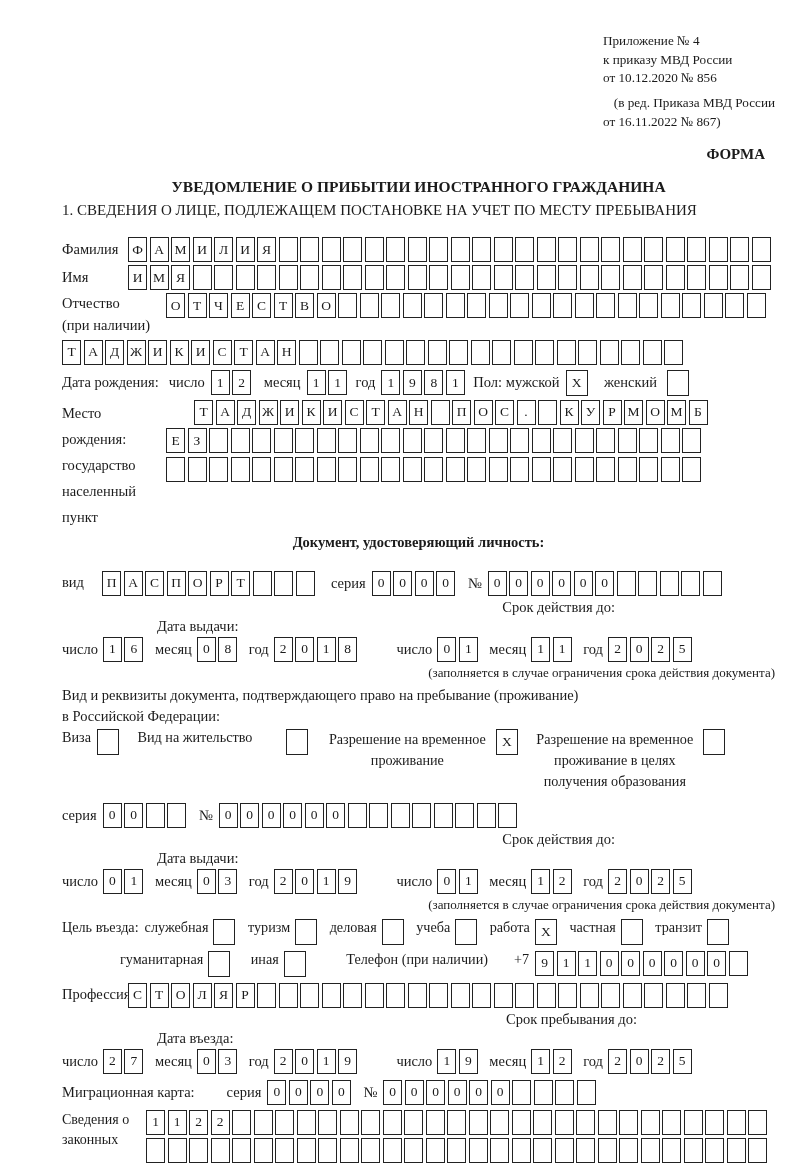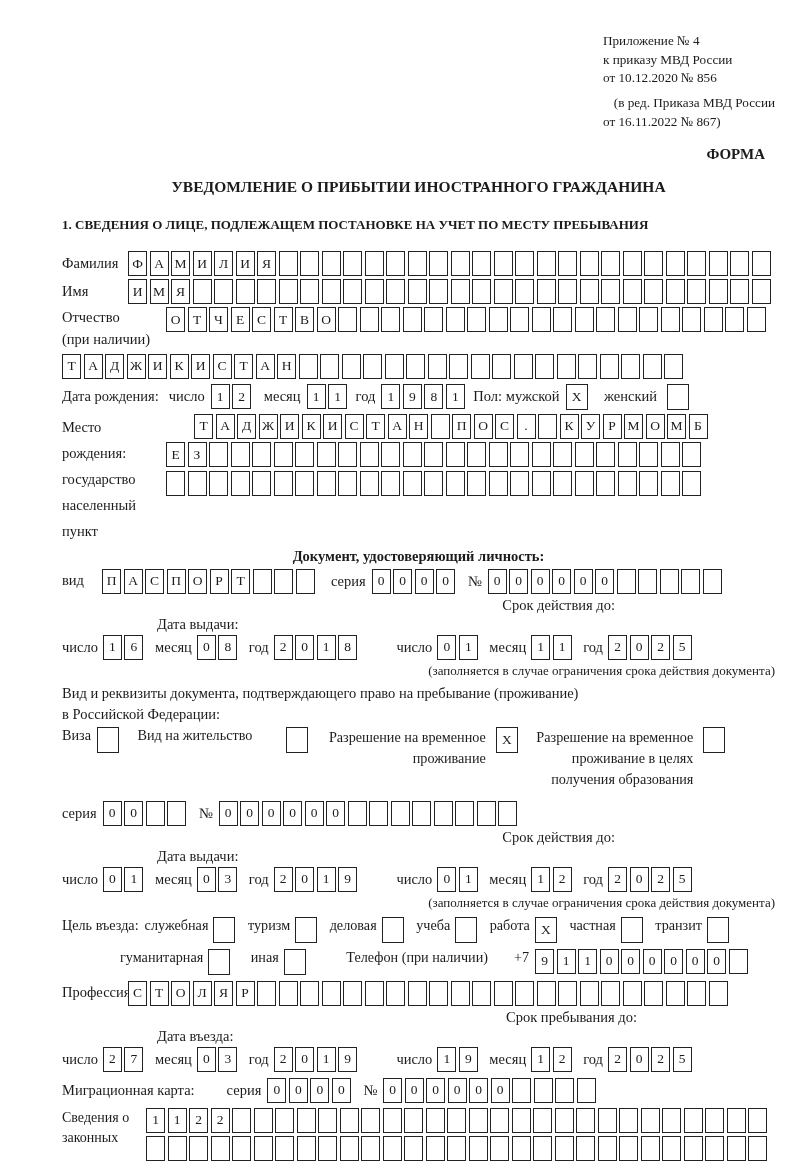--- a/index.html
+++ b/index.html
@@ -8,51 +8,51 @@
     width:800px; height:1163px; overflow:hidden; background:#ffffff;
     font-family:"Liberation Serif","DejaVu Serif",serif; color:#1b1b1b;
     padding:32px 25px 10px 62px; font-size:14.5px;
   }
   .hdr-wrap { display:flex; }
   .hdr { margin-left:auto; width:172px; font-size:13.2px; line-height:1.42; }
   .hdr .sub { margin-top:6px;text-align:right; }
   .forma { text-align:right; padding-right:10px; font-weight:bold; font-size:15px; margin-top:14px; }
   .title { text-align:center; font-weight:bold; font-size:15.5px; line-height:1.85; margin-top:10px; }
   .blankline { display:inline-block; width:58px; border-bottom:2.5px solid #2e2e2e; margin-left:10px; }
-  .s1h { font-weight:bold; font-size:13px; margin-top:16px; margin-bottom:18px; }
+  .s1h { font-weight:normal; font-size:15px; margin-top:1px; margin-bottom:18px; }
 
   .frow { display:flex; align-items:center; margin-bottom:3px; }
   .frow.top { align-items:flex-start; }
   .lblcol { flex:none; line-height:1.5; }
   .w66 { width:66px; } .w86 { width:86px; } .w104 { width:104px; } .w84 { width:84px; } .w40 { width:40px; }
   .boxes { display:flex; flex:none; }
   .boxes.mb { margin-bottom:3.5px; }
   .cell {
     width:19px; height:25px; flex:none; border:1.5px solid #222; margin-right:2.5px;
     display:flex; align-items:center; justify-content:center;
     font-size:13.5px; background:#fff;
   }
   .cbx .cell { width:22px; height:26px; }
   .gap6 { margin-left:6px; } .gap10 { margin-left:10px; } .gap14 { margin-left:14px; }
-  .center-b { text-align:center; font-weight:bold; margin:4px 0 4px 0; font-size:14.5px; }
+  .center-b { text-align:center; font-weight:bold; margin:4px 0 20px 0; font-size:14.5px; }
 
   .dh { display:flex; margin-top:3px; margin-bottom:2px; }
   .dh .h1 { margin-left:95px;margin-top:19px; }
   .dh .h2 { margin-left:auto; margin-right:160px; }
   .dh .h2.wide { margin-right:138px; }
   .dgroup { display:flex; align-items:center; }
   .dgroup .lbl { margin-right:5px; }
   .dgroup .boxes { margin-right:9px; }
   .dg-right { margin-left:auto; margin-right:72px; }
   .note { text-align:right; font-size:13px; margin:2px 0 6px 0; }
 
   .intro { margin-bottom:4px; }
   .optrow { display:flex; align-items:flex-start; margin:4px 0 10px 0; font-size:14.2px; }
   .opt { display:flex; align-items:flex-start; }
-  .opttext { text-align:right; line-height:1.5; }
+  .opttext { text-align:center; line-height:1.5; }
   .purpose-row { display:flex; align-items:flex-start; font-size:14.2px; margin-bottom:6px; flex-wrap:nowrap; }
   .purpose-row .cbx { margin:0 10px 0 5px; }
   .purpose-row .cbx:last-child { margin-right:0; }
   .p2 { margin-bottom:6px; }
 </style>
 </head>
 <body>
 
 <div class="hdr-wrap">
   <div class="hdr">

